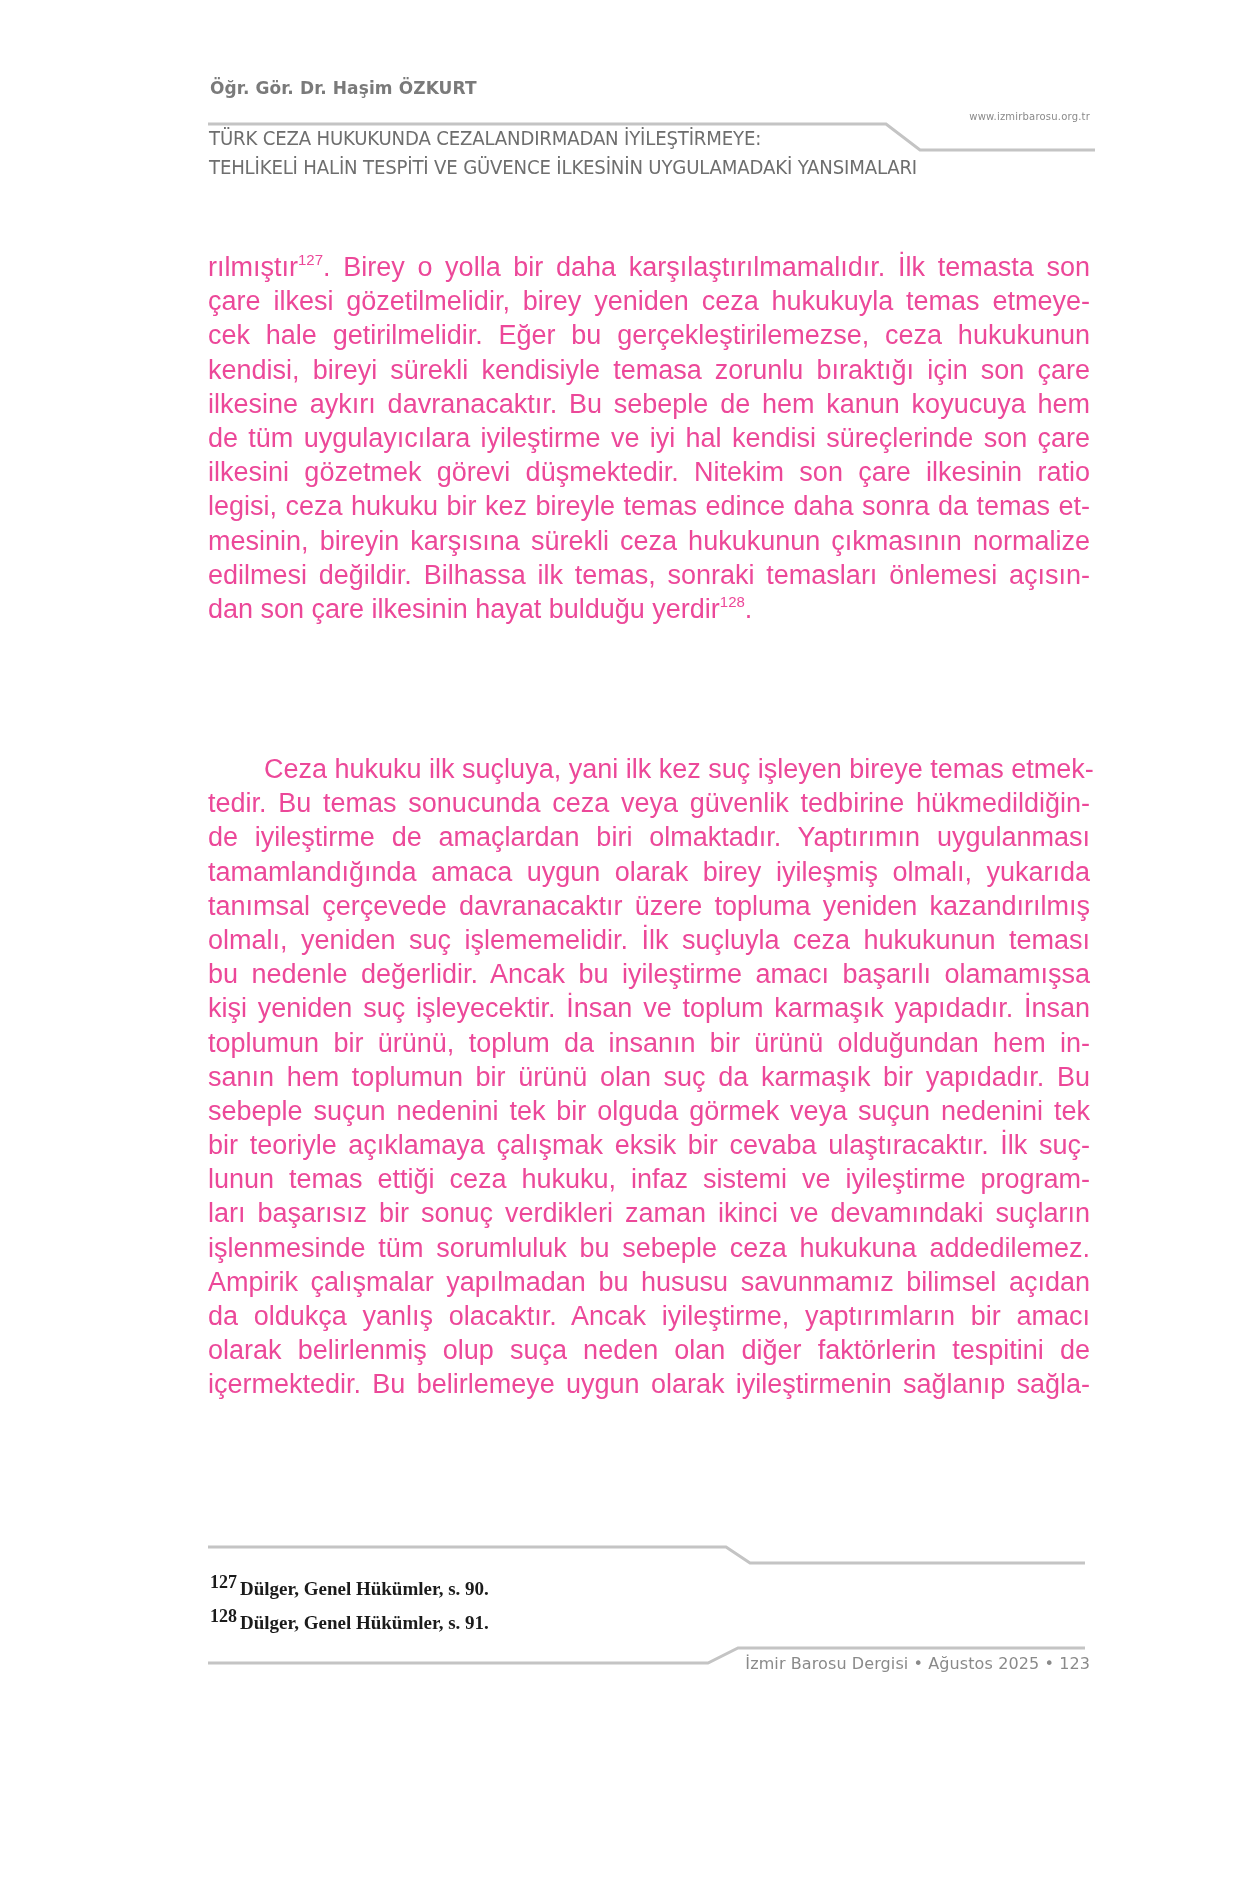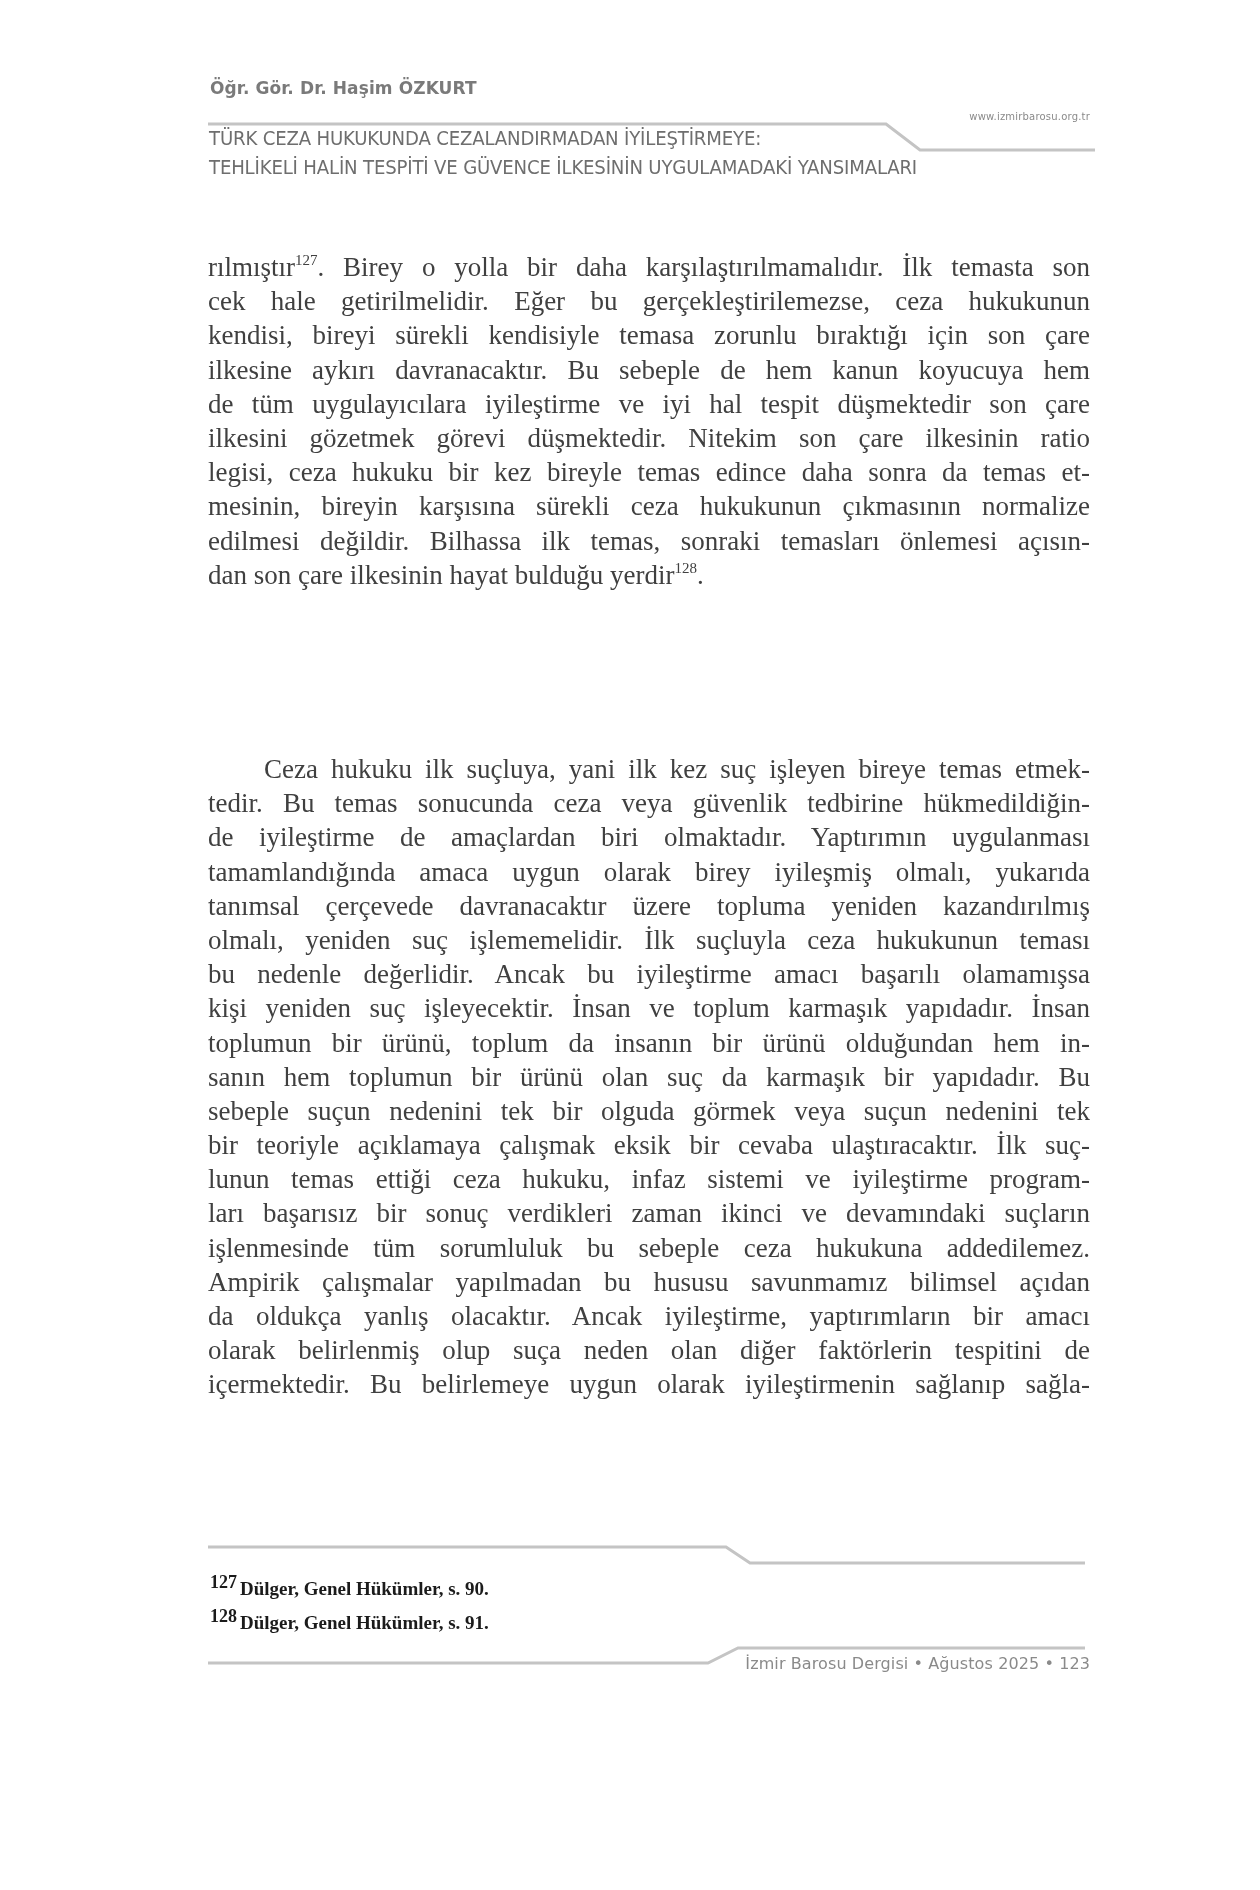--- a/index.html
+++ b/index.html
@@ -21,22 +21,22 @@
   .title-2 { top: 156px; }
   .site-url {
     position: absolute; right: 190px; top: 111px;
     font-family: "DejaVu Sans", sans-serif; font-size: 10px; color: #8a8a8a;
     letter-spacing: 0.2px;
   }
   svg.rule { position: absolute; left: 0; top: 0; overflow: visible; }
 
   .body-text {
     position: absolute; left: 188px; width: 882px;
-    font-family: Liberation Serif, serif;
-    font-size: 27px; line-height: 34.2px; color: #404040;
+    font-family: Liberation Sans, sans-serif;
+    font-size: 27px; line-height: 34.2px; color: #ec4899;
   }
   .line {
     display: block; white-space: nowrap; text-align: justify;
     text-align-last: justify; height: 34.2px;
   }
   .line.last { text-align-last: left; }
   .line.indent { padding-left: 56px; }
   .para-1 { top: 250px; }
   .para-2 { top: 752px; }
   sup.fnref { font-size: 15px; line-height: 0; vertical-align: super; position: relative; top: -1px; }
@@ -67,24 +67,25 @@
     <polyline points="188,124 866,124 900,150 1075,150" fill="none" stroke="#c4c4c4" stroke-width="3"></polyline>
   </svg>
 
   <div class="site-url">www.izmirbarosu.org.tr</div>
 
   <div class="title-line title-1">TÜRK CEZA HUKUKUNDA CEZALANDIRMADAN İYİLEŞTİRMEYE:</div>
   <div class="title-line title-2">TEHLİKELİ HALİN TESPİTİ VE GÜVENCE İLKESİNİN UYGULAMADAKİ YANSIMALARI</div>
 
   <div class="body-text para-1">
     <span class="line"><span>rılmıştır</span><sup class="fnref">127</sup><span>. Birey o yolla bir daha karşılaştırılmamalıdır. İlk temasta son</span></span>
+    <span class="line">çare ilkesi gözetilmelidir, birey yeniden ceza hukukuyla temas etmeye-</span>
     <span class="line">cek hale getirilmelidir. Eğer bu gerçekleştirilemezse, ceza hukukunun</span>
     <span class="line">kendisi, bireyi sürekli kendisiyle temasa zorunlu bıraktığı için son çare</span>
     <span class="line">ilkesine aykırı davranacaktır. Bu sebeple de hem kanun koyucuya hem</span>
-    <span class="line">de tüm uygulayıcılara iyileştirme ve iyi hal tespit düşmektedir son çare</span>
+    <span class="line">de tüm uygulayıcılara iyileştirme ve iyi hal kendisi süreçlerinde son çare</span>
     <span class="line">ilkesini gözetmek görevi düşmektedir. Nitekim son çare ilkesinin ratio</span>
     <span class="line">legisi, ceza hukuku bir kez bireyle temas edince daha sonra da temas et-</span>
     <span class="line">mesinin, bireyin karşısına sürekli ceza hukukunun çıkmasının normalize</span>
     <span class="line">edilmesi değildir. Bilhassa ilk temas, sonraki temasları önlemesi açısın-</span>
     <span class="line last"><span>dan son çare ilkesinin hayat bulduğu yerdir</span><sup class="fnref">128</sup><span>.</span></span>
   </div>
 
   <div class="body-text para-2">
     <span class="line indent">Ceza hukuku ilk suçluya, yani ilk kez suç işleyen bireye temas etmek-</span>
     <span class="line">tedir. Bu temas sonucunda ceza veya güvenlik tedbirine hükmedildiğin-</span>

